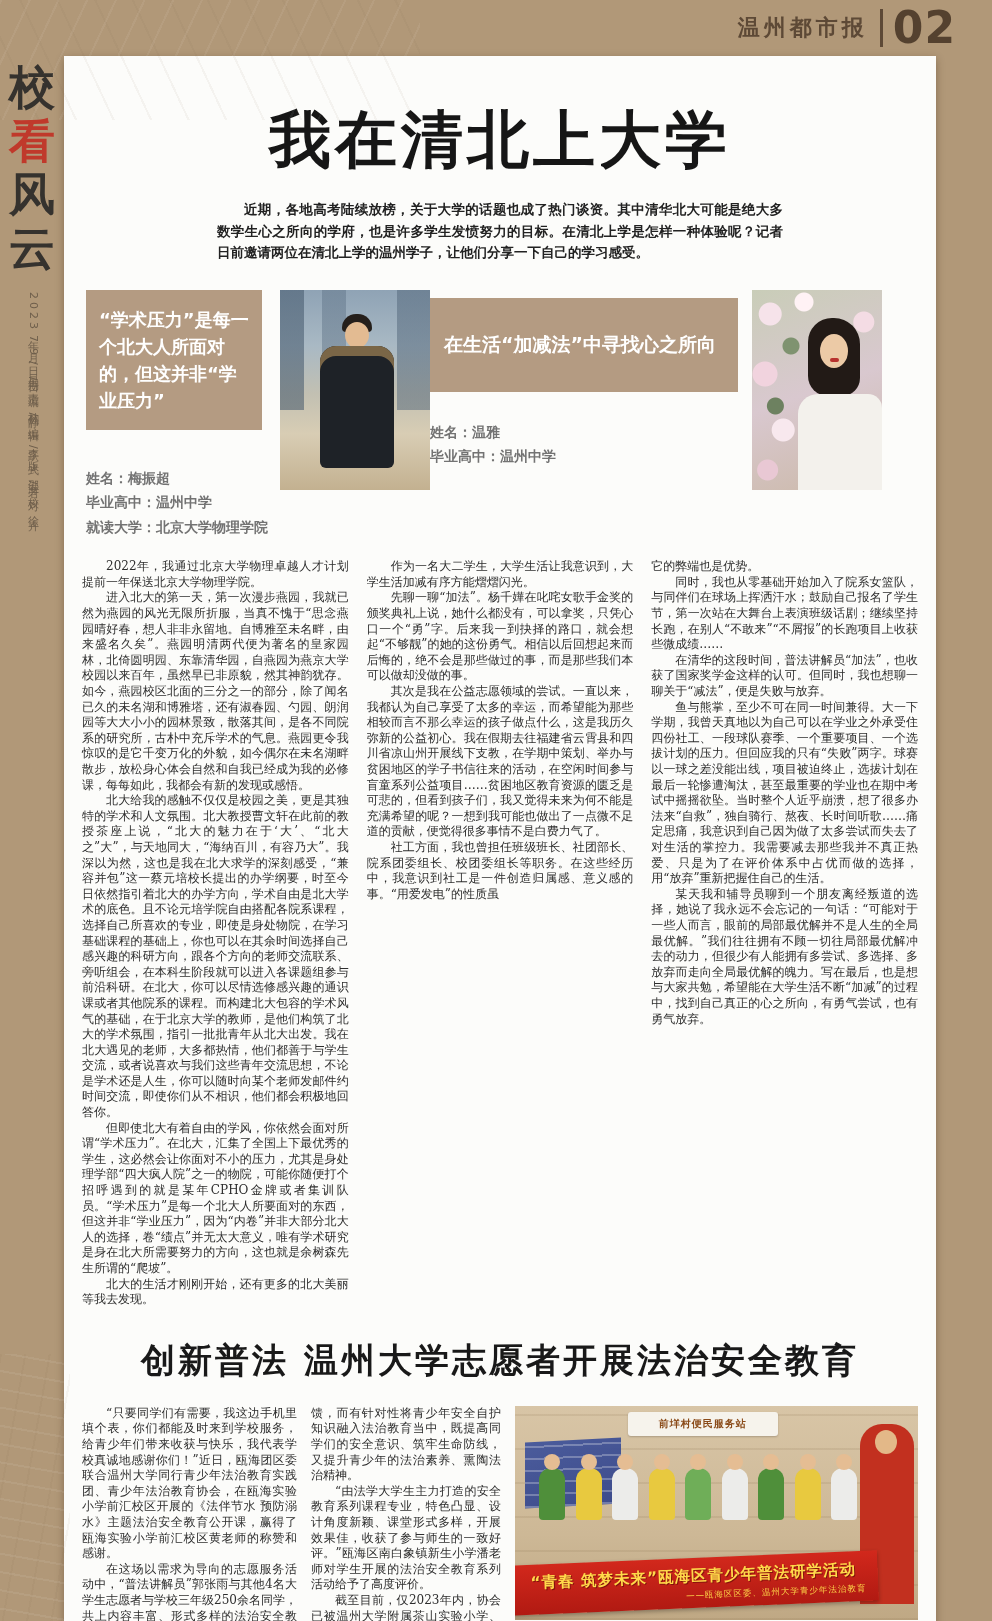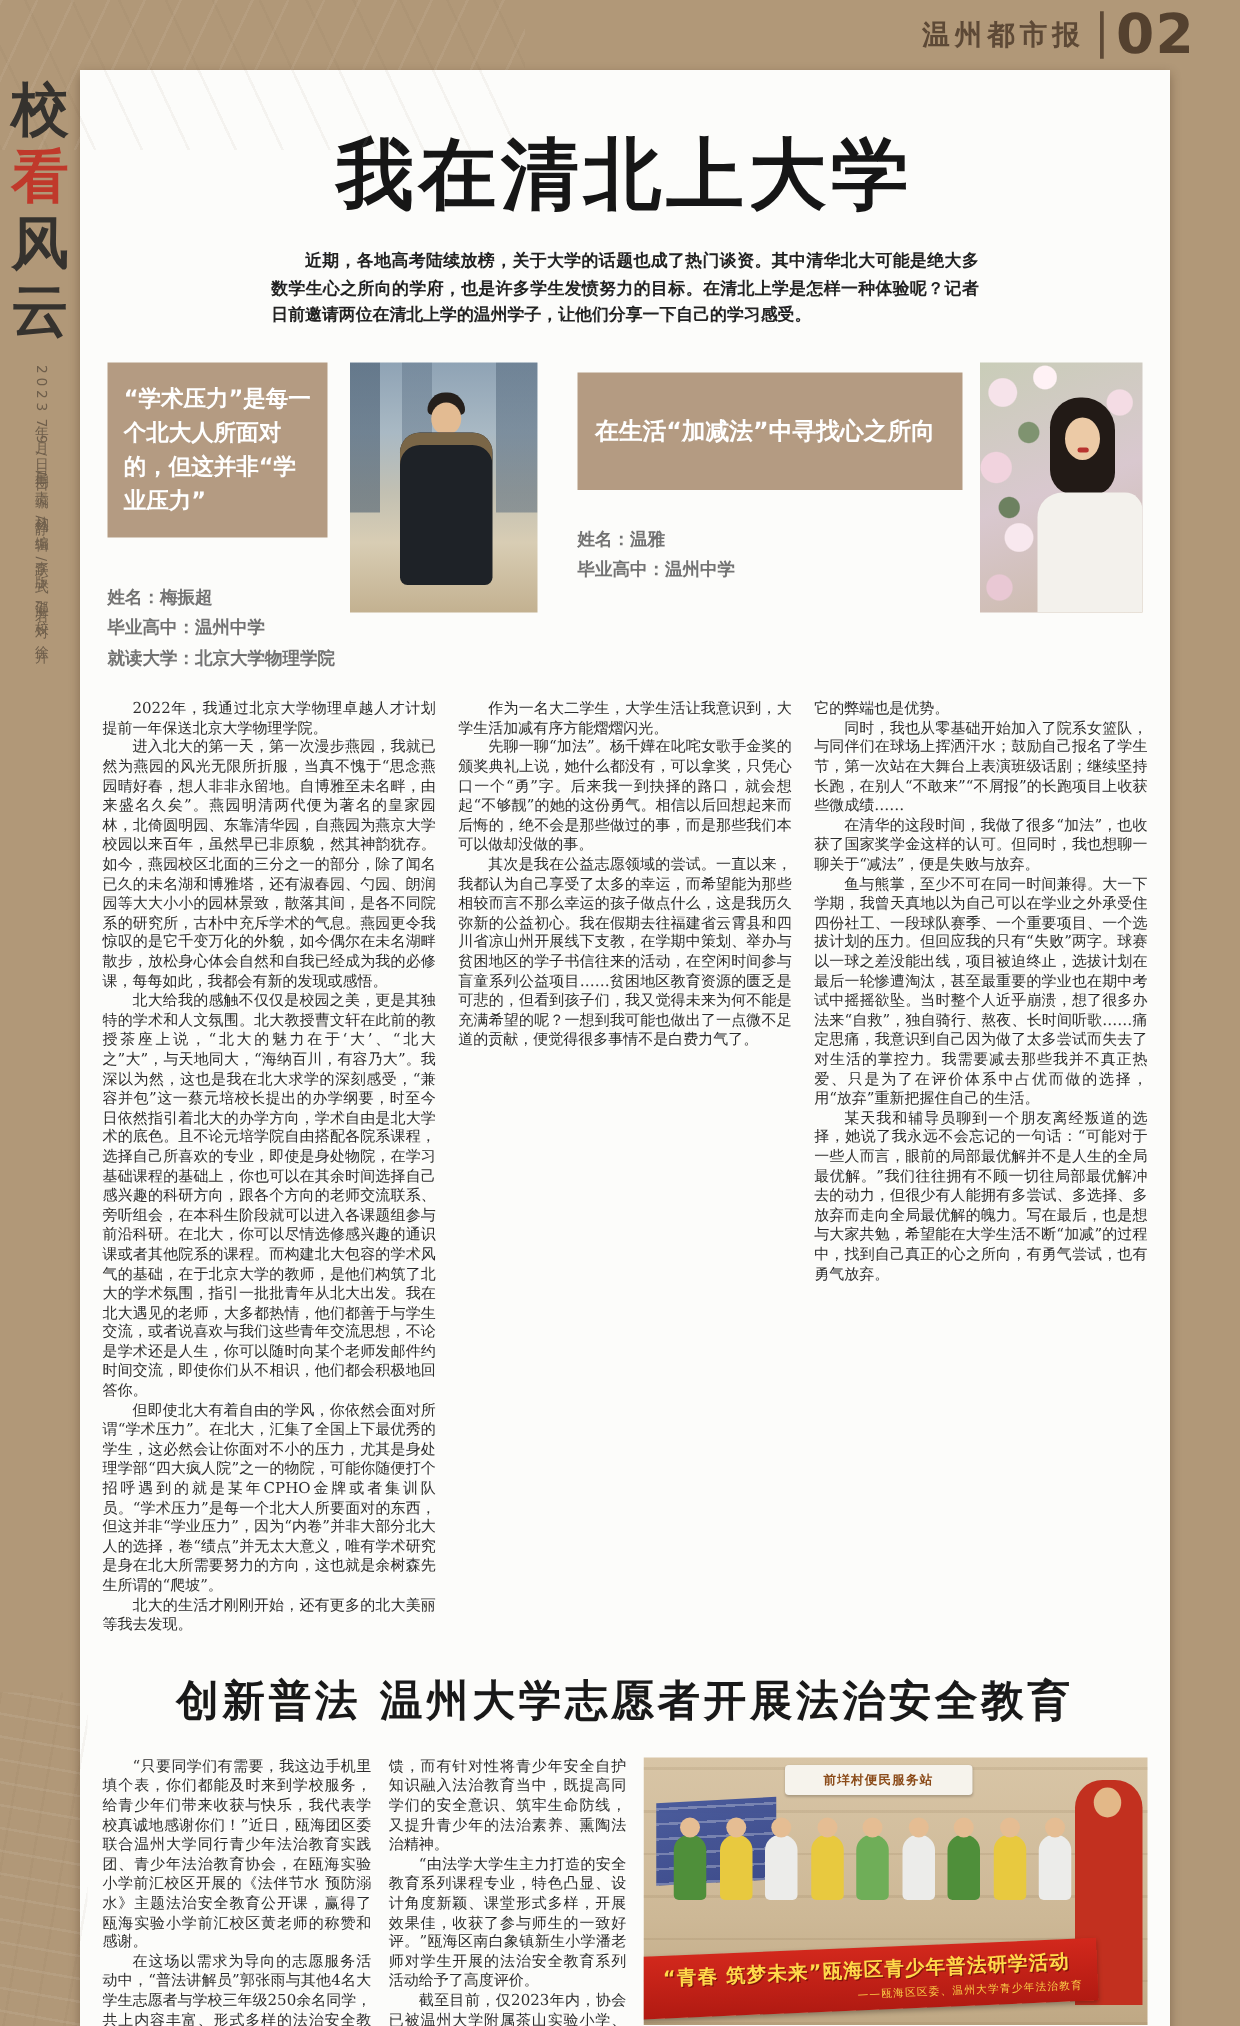--- a/index.html
+++ b/index.html
@@ -34,21 +34,21 @@
   .sidebar-title span.red { color:#c0392b; }
   .sidebar-info { margin:18px auto 0; writing-mode:vertical-rl; font-size:11px; color:#6e5e4b; letter-spacing:3px; height:470px; font-family:"DejaVu Sans", sans-serif; }
 
   
   .paper { margin:56px 56px 46px 64px; width:872px; background:#fcfcfa; box-shadow:0 3px 8px rgba(60,40,20,.38); padding:14px 18px 26px; }
 
   
   .a1-headline { text-align:center; font-size:62px; font-weight:800; color:#161616; letter-spacing:4px; margin:28px 0 16px; }
   .a1-intro { width:566px; margin:17px auto; font-size:13.5px; font-weight:600; color:#222; line-height:1.6; text-align:justify; text-indent:2em; font-family:"DejaVu Sans", sans-serif; }
 
-  .profiles { display:flex; justify-content:space-between; margin:26px 4px 0; }
+  .profiles { display:flex; margin:26px 4px 0; }
   .profile-card { display:flex; }
   .card-left { display:flex; flex-direction:column; }
   .quote-box { background:#b49b82; color:#fff; font-weight:700; }
   .qb-left { width:176px; padding:16px 13px; font-size:18px; line-height:1.5; }
   .qb-right { width:308px; height:94px; display:flex; align-items:center; padding:0 14px; font-size:19px; margin-top:8px; }
   .meta { margin-top:36px; font-size:14px; font-weight:700; color:#737373; line-height:1.75; }
   .qb-right + .meta { margin-top:28px; }
 
   
   .photo { position:relative; overflow:hidden; flex-shrink:0; }
@@ -178,25 +178,26 @@
           <p class="bp">2022年，我通过北京大学物理卓越人才计划提前一年保送北京大学物理学院。</p>
           <p class="bp">进入北大的第一天，第一次漫步燕园，我就已然为燕园的风光无限所折服，当真不愧于“思念燕园晴好春，想人非非永留地。自博雅至未名畔，由来盛名久矣”。燕园明清两代便为著名的皇家园林，北倚圆明园、东靠清华园，自燕园为燕京大学校园以来百年，虽然早已非原貌，然其神韵犹存。如今，燕园校区北面的三分之一的部分，除了闻名已久的未名湖和博雅塔，还有淑春园、勺园、朗润园等大大小小的园林景致，散落其间，是各不同院系的研究所，古朴中充斥学术的气息。燕园更令我惊叹的是它千变万化的外貌，如今偶尔在未名湖畔散步，放松身心体会自然和自我已经成为我的必修课，每每如此，我都会有新的发现或感悟。</p>
           <p class="bp">北大给我的感触不仅仅是校园之美，更是其独特的学术和人文氛围。北大教授曹文轩在此前的教授茶座上说，“北大的魅力在于‘大’、“北大之”大”，与天地同大，“海纳百川，有容乃大”。我深以为然，这也是我在北大求学的深刻感受，“兼容并包”这一蔡元培校长提出的办学纲要，时至今日依然指引着北大的办学方向，学术自由是北大学术的底色。且不论元培学院自由搭配各院系课程，选择自己所喜欢的专业，即使是身处物院，在学习基础课程的基础上，你也可以在其余时间选择自己感兴趣的科研方向，跟各个方向的老师交流联系、旁听组会，在本科生阶段就可以进入各课题组参与前沿科研。在北大，你可以尽情选修感兴趣的通识课或者其他院系的课程。而构建北大包容的学术风气的基础，在于北京大学的教师，是他们构筑了北大的学术氛围，指引一批批青年从北大出发。我在北大遇见的老师，大多都热情，他们都善于与学生交流，或者说喜欢与我们这些青年交流思想，不论是学术还是人生，你可以随时向某个老师发邮件约时间交流，即使你们从不相识，他们都会积极地回答你。</p>
           <p class="bp">但即使北大有着自由的学风，你依然会面对所谓“学术压力”。在北大，汇集了全国上下最优秀的学生，这必然会让你面对不小的压力，尤其是身处理学部“四大疯人院”之一的物院，可能你随便打个招呼遇到的就是某年CPHO金牌或者集训队员。“学术压力”是每一个北大人所要面对的东西，但这并非“学业压力”，因为“内卷”并非大部分北大人的选择，卷“绩点”并无太大意义，唯有学术研究是身在北大所需要努力的方向，这也就是余树森先生所谓的“爬坡”。</p>
           <p class="bp">北大的生活才刚刚开始，还有更多的北大美丽等我去发现。</p>
         </div>
         <div class="col">
           <p class="bp">作为一名大二学生，大学生活让我意识到，大学生活加减有序方能熠熠闪光。</p>
           <p class="bp">先聊一聊“加法”。杨千嬅在叱咤女歌手金奖的颁奖典礼上说，她什么都没有，可以拿奖，只凭心口一个“勇”字。后来我一到抉择的路口，就会想起“不够靓”的她的这份勇气。相信以后回想起来而后悔的，绝不会是那些做过的事，而是那些我们本可以做却没做的事。</p>
           <p class="bp">其次是我在公益志愿领域的尝试。一直以来，我都认为自己享受了太多的幸运，而希望能为那些相较而言不那么幸运的孩子做点什么，这是我历久弥新的公益初心。我在假期去往福建省云霄县和四川省凉山州开展线下支教，在学期中策划、举办与贫困地区的学子书信往来的活动，在空闲时间参与盲童系列公益项目……贫困地区教育资源的匮乏是可悲的，但看到孩子们，我又觉得未来为何不能是充满希望的呢？一想到我可能也做出了一点微不足道的贡献，便觉得很多事情不是白费力气了。</p>
+          <p class="bp">社工方面，我也曾担任班级班长、社团部长、院系团委组长、校团委组长等职务。在这些经历中，我意识到社工是一件创造归属感、意义感的事。“用爱发电”的性质虽</p>
         </div>
         <div class="col">
           <p class="bp cont">它的弊端也是优势。</p>
           <p class="bp">同时，我也从零基础开始加入了院系女篮队，与同伴们在球场上挥洒汗水；鼓励自己报名了学生节，第一次站在大舞台上表演班级话剧；继续坚持长跑，在别人“不敢来”“不屑报”的长跑项目上收获些微成绩……</p>
-          <p class="bp">在清华的这段时间，我做了很多“加法”，也收获了国家奖学金这样的认可。但同时，我也想聊一聊关于“减法”，便是失败与放弃。</p>
+          <p class="bp">在清华的这段时间，普法讲解员“加法”，也收获了国家奖学金这样的认可。但同时，我也想聊一聊关于“减法”，便是失败与放弃。</p>
           <p class="bp">鱼与熊掌，至少不可在同一时间兼得。大一下学期，我曾天真地以为自己可以在学业之外承受住四份社工、一段球队赛季、一个重要项目、一个选拔计划的压力。但回应我的只有“失败”两字。球赛以一球之差没能出线，项目被迫终止，选拔计划在最后一轮惨遭淘汰，甚至最重要的学业也在期中考试中摇摇欲坠。当时整个人近乎崩溃，想了很多办法来“自救”，独自骑行、熬夜、长时间听歌……痛定思痛，我意识到自己因为做了太多尝试而失去了对生活的掌控力。我需要减去那些我并不真正热爱、只是为了在评价体系中占优而做的选择，用“放弃”重新把握住自己的生活。</p>
           <p class="bp">某天我和辅导员聊到一个朋友离经叛道的选择，她说了我永远不会忘记的一句话：“可能对于一些人而言，眼前的局部最优解并不是人生的全局最优解。”我们往往拥有不顾一切往局部最优解冲去的动力，但很少有人能拥有多尝试、多选择、多放弃而走向全局最优解的魄力。写在最后，也是想与大家共勉，希望能在大学生活不断“加减”的过程中，找到自己真正的心之所向，有勇气尝试，也有勇气放弃。</p>
         </div>
       </div>
     </section>
 
     <section class="article2">
       <h2 class="a2-headline">创新普法  温州大学志愿者开展法治安全教育</h2>
 
       <div class="a2-grid">

